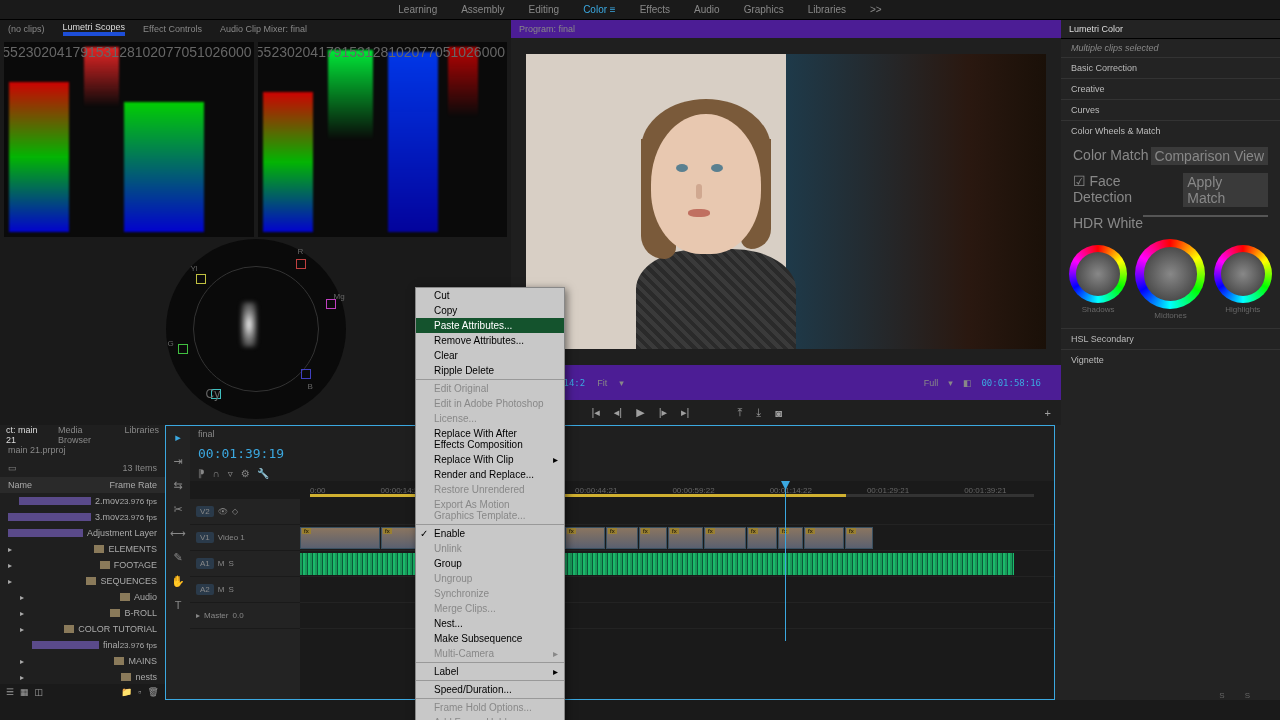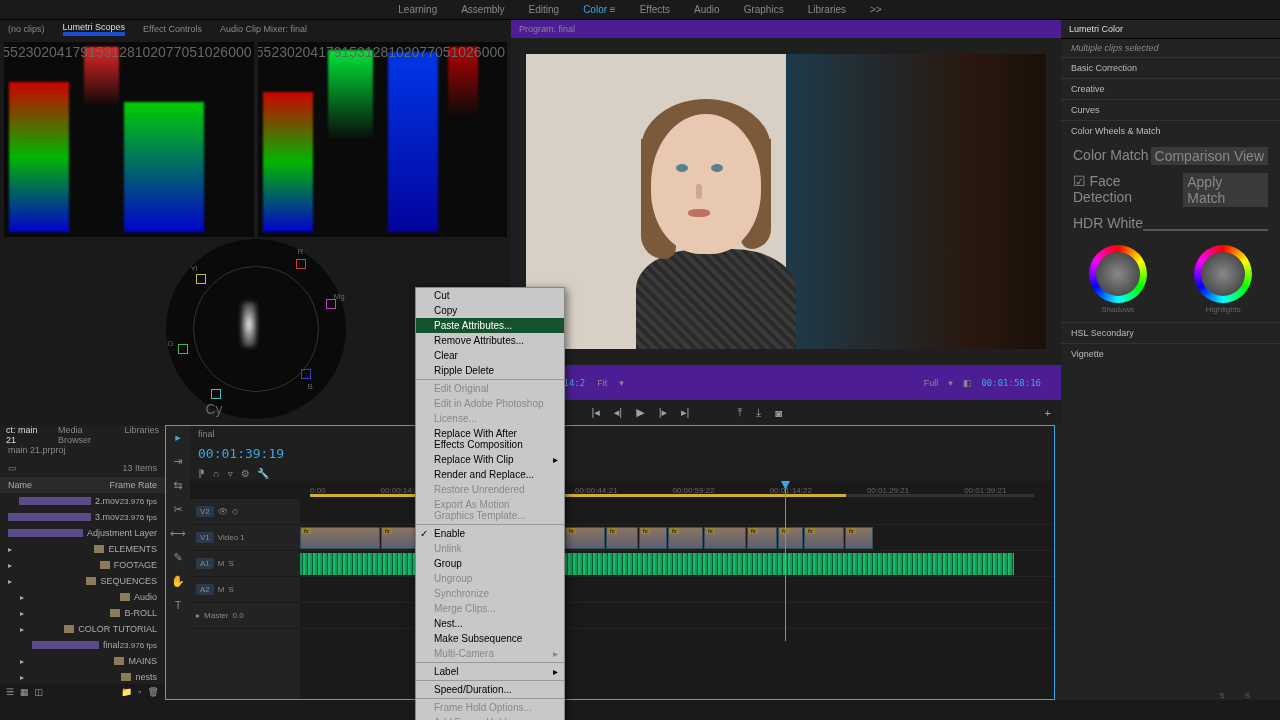--- a/index.html
+++ b/index.html
@@ -161,21 +161,21 @@
           <div class="vectorscope-blob"></div>
           <div class="vs-sq" style="border-color:#c04040;top:20px;left:130px"></div>
           <div class="vs-sq" style="border-color:#c040c0;top:60px;left:160px"></div>
           <div class="vs-sq" style="border-color:#4040c0;top:130px;left:135px"></div>
           <div class="vs-sq" style="border-color:#40c0c0;top:150px;left:45px"></div>
           <div class="vs-sq" style="border-color:#40c040;top:105px;left:12px"></div>
           <div class="vs-sq" style="border-color:#c0c040;top:35px;left:30px"></div>
           <span style="position:absolute;top:8px;left:132px;font-size:8px;color:#666">R</span>
           <span style="position:absolute;top:53px;left:168px;font-size:8px;color:#666">Mg</span>
           <span style="position:absolute;top:143px;left:142px;font-size:8px;color:#666">B</span>
-          <span style="position:absolute;top:162px;left:40px;font-size:14px;color:#666">Cy</span>
+          <span style="position:absolute;top:148px;left:40px;font-size:12px;color:#666">Cy</span>
           <span style="position:absolute;top:100px;left:2px;font-size:8px;color:#666">G</span>
           <span style="position:absolute;top:25px;left:25px;font-size:8px;color:#666">Yl</span>
         </div>
       </div>
     </div>
   </div>
 
   <div class="program-panel">
     <div class="program-header">
         <span>Program: final</span>
@@ -231,29 +231,33 @@
     <div class="lumetri-section">Color Wheels &amp; Match</div>
     <div class="lumetri-group">
       <div style="display:flex;justify-content:space-between;margin-bottom:8px">
         <span>Color Match</span>
         <span style="background:#3a3a3a;padding:1px 4px">Comparison View</span>
       </div>
       <div style="display:flex;justify-content:space-between;margin-bottom:8px">
         <label>☑ <span>Face Detection</span></label>
         <span style="background:#3a3a3a;padding:1px 4px">Apply Match</span>
       </div>
-      <div style="display:flex;align-items:flex-end;gap:0">
+      <div style="display:flex;align-items:flex-start;gap:0">
         <span>HDR White</span>
         <div style="flex:1;height:2px;background:#555"></div>
       </div>
     </div>
     <div class="wheels-row">
       <div>
           <div class="color-wheel"></div>
           <div class="wheel-label">Shadows</div>
+        </div>
+      <div>
+          <div class="color-wheel" style="width:70px;height:70px;margin-top:-6px"></div>
+          <div class="wheel-label">Midtones</div>
         </div>
       <div>
           <div class="color-wheel"></div>
           <div class="wheel-label">Highlights</div>
         </div>
     </div>
     <div class="lumetri-section">HSL Secondary</div>
     <div class="lumetri-section">Vignette</div>
   </div>
 </div>

